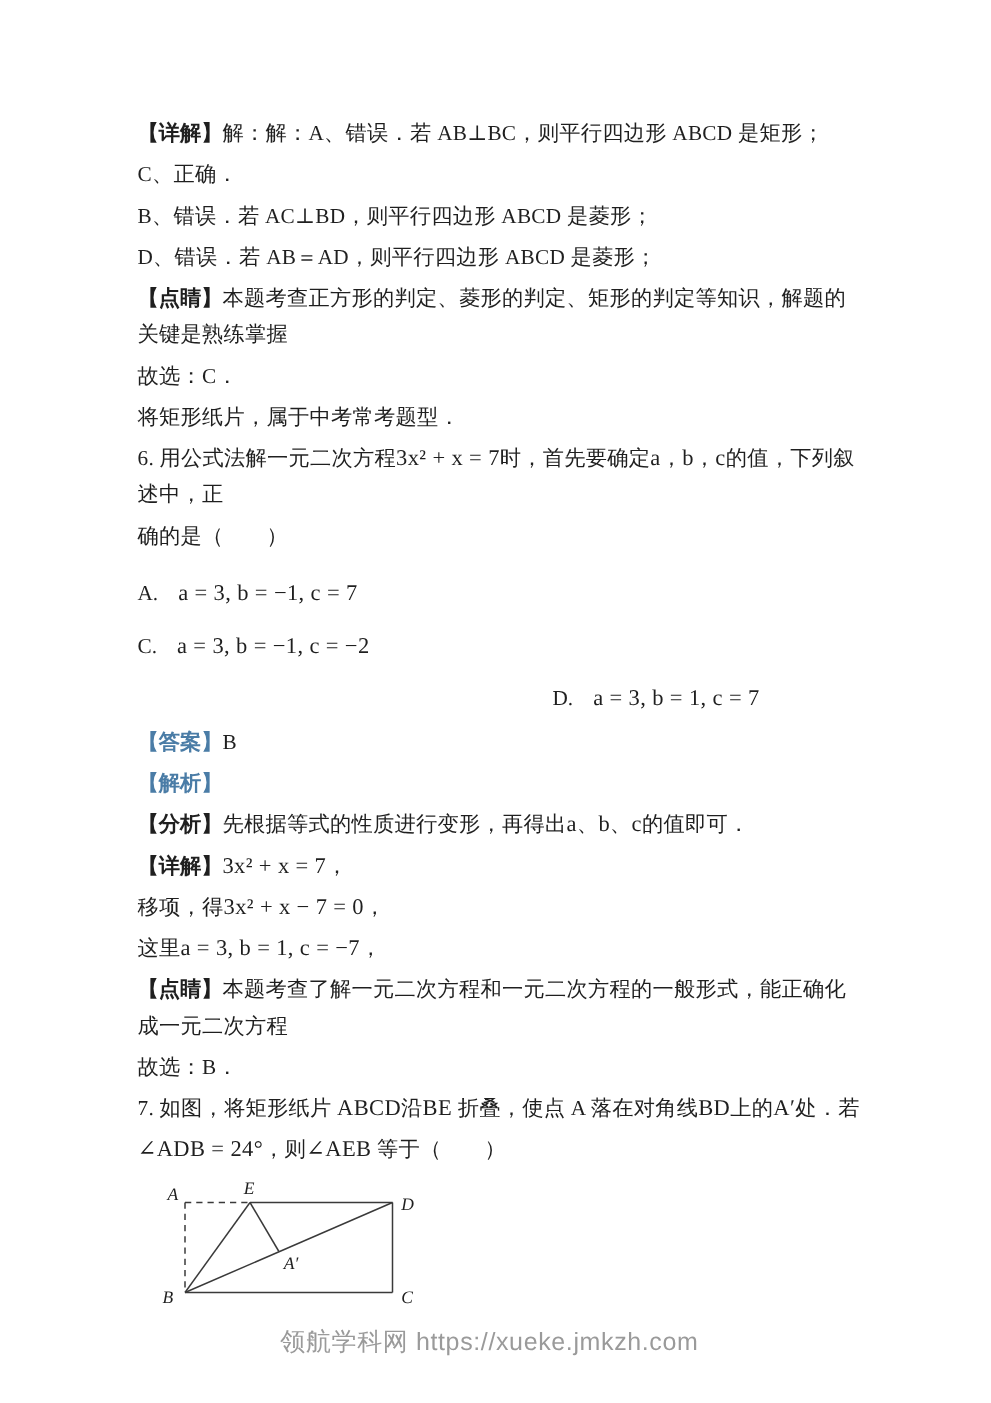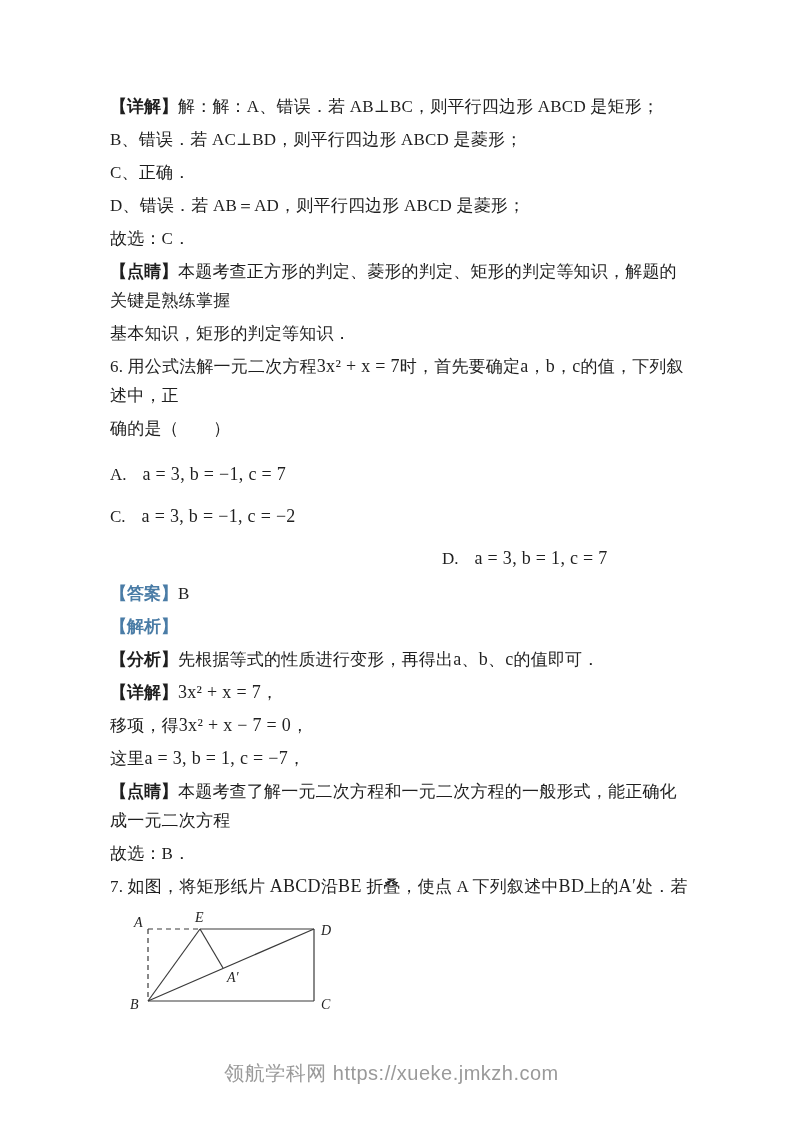--- a/index.html
+++ b/index.html
@@ -79,46 +79,47 @@
     letter-spacing: 0.5px;
   }
 </style>
 </head>
 <body>
 
 <div class="page">
   <div class="content">
 
     <p class="ln"><span class="lbl">【详解】</span><span>解：解：A、错误．若 AB⊥BC，则平行四边形 ABCD 是矩形；</span></p>
+    <p class="ln">C、正确．</p>
     <p class="ln">B、错误．若 AC⊥BD，则平行四边形 ABCD 是菱形；</p>
-    <p class="ln">C、正确．</p>
     <p class="ln">D、错误．若 AB＝AD，则平行四边形 ABCD 是菱形；</p>
+    <p class="ln"><span class="lbl">【点睛】</span><span>本题考查正方形的判定、菱形的判定、矩形的判定等知识，解题的关键是熟练掌握</span></p>
     <p class="ln">故选：C．</p>
-    <p class="ln"><span class="lbl">【点睛】</span><span>本题考查正方形的判定、菱形的判定、矩形的判定等知识，解题的关键是熟练掌握</span></p>
-    <p class="ln">基本知识，矩形的判定等知识．</p>
+    <p class="ln">将矩形纸片，属于中考常考题型．</p>
 
     <p class="ln q-block"><span>6. 用公式法解一元二次方程</span><span class="math">3x² + x = 7</span><span>时，首先要确定</span><span class="math">a</span><span>，</span><span class="math">b</span><span>，</span><span class="math">c</span><span>的值，下列叙述中，正</span></p>
     <p class="ln">确的是（　　）</p>
 
     <div class="opt-grid">
       <div class="opt" style="grid-row:1;grid-column:1"><span class="opt-label">A.</span><span class="math">a = 3, b = −1, c = 7</span></div>
       <div class="opt" style="grid-row:2;grid-column:1"><span class="opt-label">C.</span><span class="math">a = 3, b = −1, c = −2</span></div>
       <div class="opt" style="grid-row:3;grid-column:2"><span class="opt-label">D.</span><span class="math">a = 3, b = 1, c = 7</span></div>
     </div>
 
     <p class="ln answer-line"><span class="lbl lbl-blue">【答案】</span><span>B</span></p>
     <p class="ln"><span class="lbl lbl-blue">【解析】</span></p>
     <p class="ln"><span class="lbl">【分析】</span><span>先根据等式的性质进行变形，再得出</span><span class="math">a</span><span>、</span><span class="math">b</span><span>、</span><span class="math">c</span><span>的值即可．</span></p>
     <p class="ln"><span class="lbl">【详解】</span><span class="math">3x² + x = 7</span><span>，</span></p>
     <p class="ln gap-before"><span>移项，得</span><span class="math">3x² + x − 7 = 0</span><span>，</span></p>
     <p class="ln"><span>这里</span><span class="math">a = 3, b = 1, c = −7</span><span>，</span></p>
     <p class="ln"><span class="lbl">【点睛】</span><span>本题考查了解一元二次方程和一元二次方程的一般形式，能正确化成一元二次方程</span></p>
     <p class="ln">故选：B．</p>
 
-    <p class="ln q-block"><span>7. 如图，将矩形纸片</span> <span class="math">ABCD</span><span>沿</span><span class="math">BE</span> <span>折叠，使点 A 下列叙述中</span><span class="math">BD</span><span>上的</span><span class="math">A′</span><span>处．若</span></p>
+    <p class="ln q-block"><span>7. 如图，将矩形纸片</span> <span class="math">ABCD</span><span>沿</span><span class="math">BE</span> <span>折叠，使点 A 落在对角线</span><span class="math">BD</span><span>上的</span><span class="math">A′</span><span>处．若</span></p>
+    <p class="ln"><span class="math">∠ADB = 24°</span><span>，则</span><span class="math">∠AEB</span> <span>等于（　　）</span></p>
 
     <div class="figure-wrap">
       <svg width="300" height="108" viewBox="0 0 300 108">
 
         <line x1="38" y1="20" x2="90" y2="20" stroke="#3a3a3a" stroke-width="1.2" stroke-dasharray="5 4"></line>
         <line x1="38" y1="20" x2="38" y2="92" stroke="#3a3a3a" stroke-width="1.2" stroke-dasharray="5 4"></line>
 
         <line x1="90" y1="20" x2="204" y2="20" stroke="#3a3a3a" stroke-width="1.2"></line>
         <line x1="204" y1="20" x2="204" y2="92" stroke="#3a3a3a" stroke-width="1.2"></line>
         <line x1="38" y1="92" x2="204" y2="92" stroke="#3a3a3a" stroke-width="1.2"></line>

